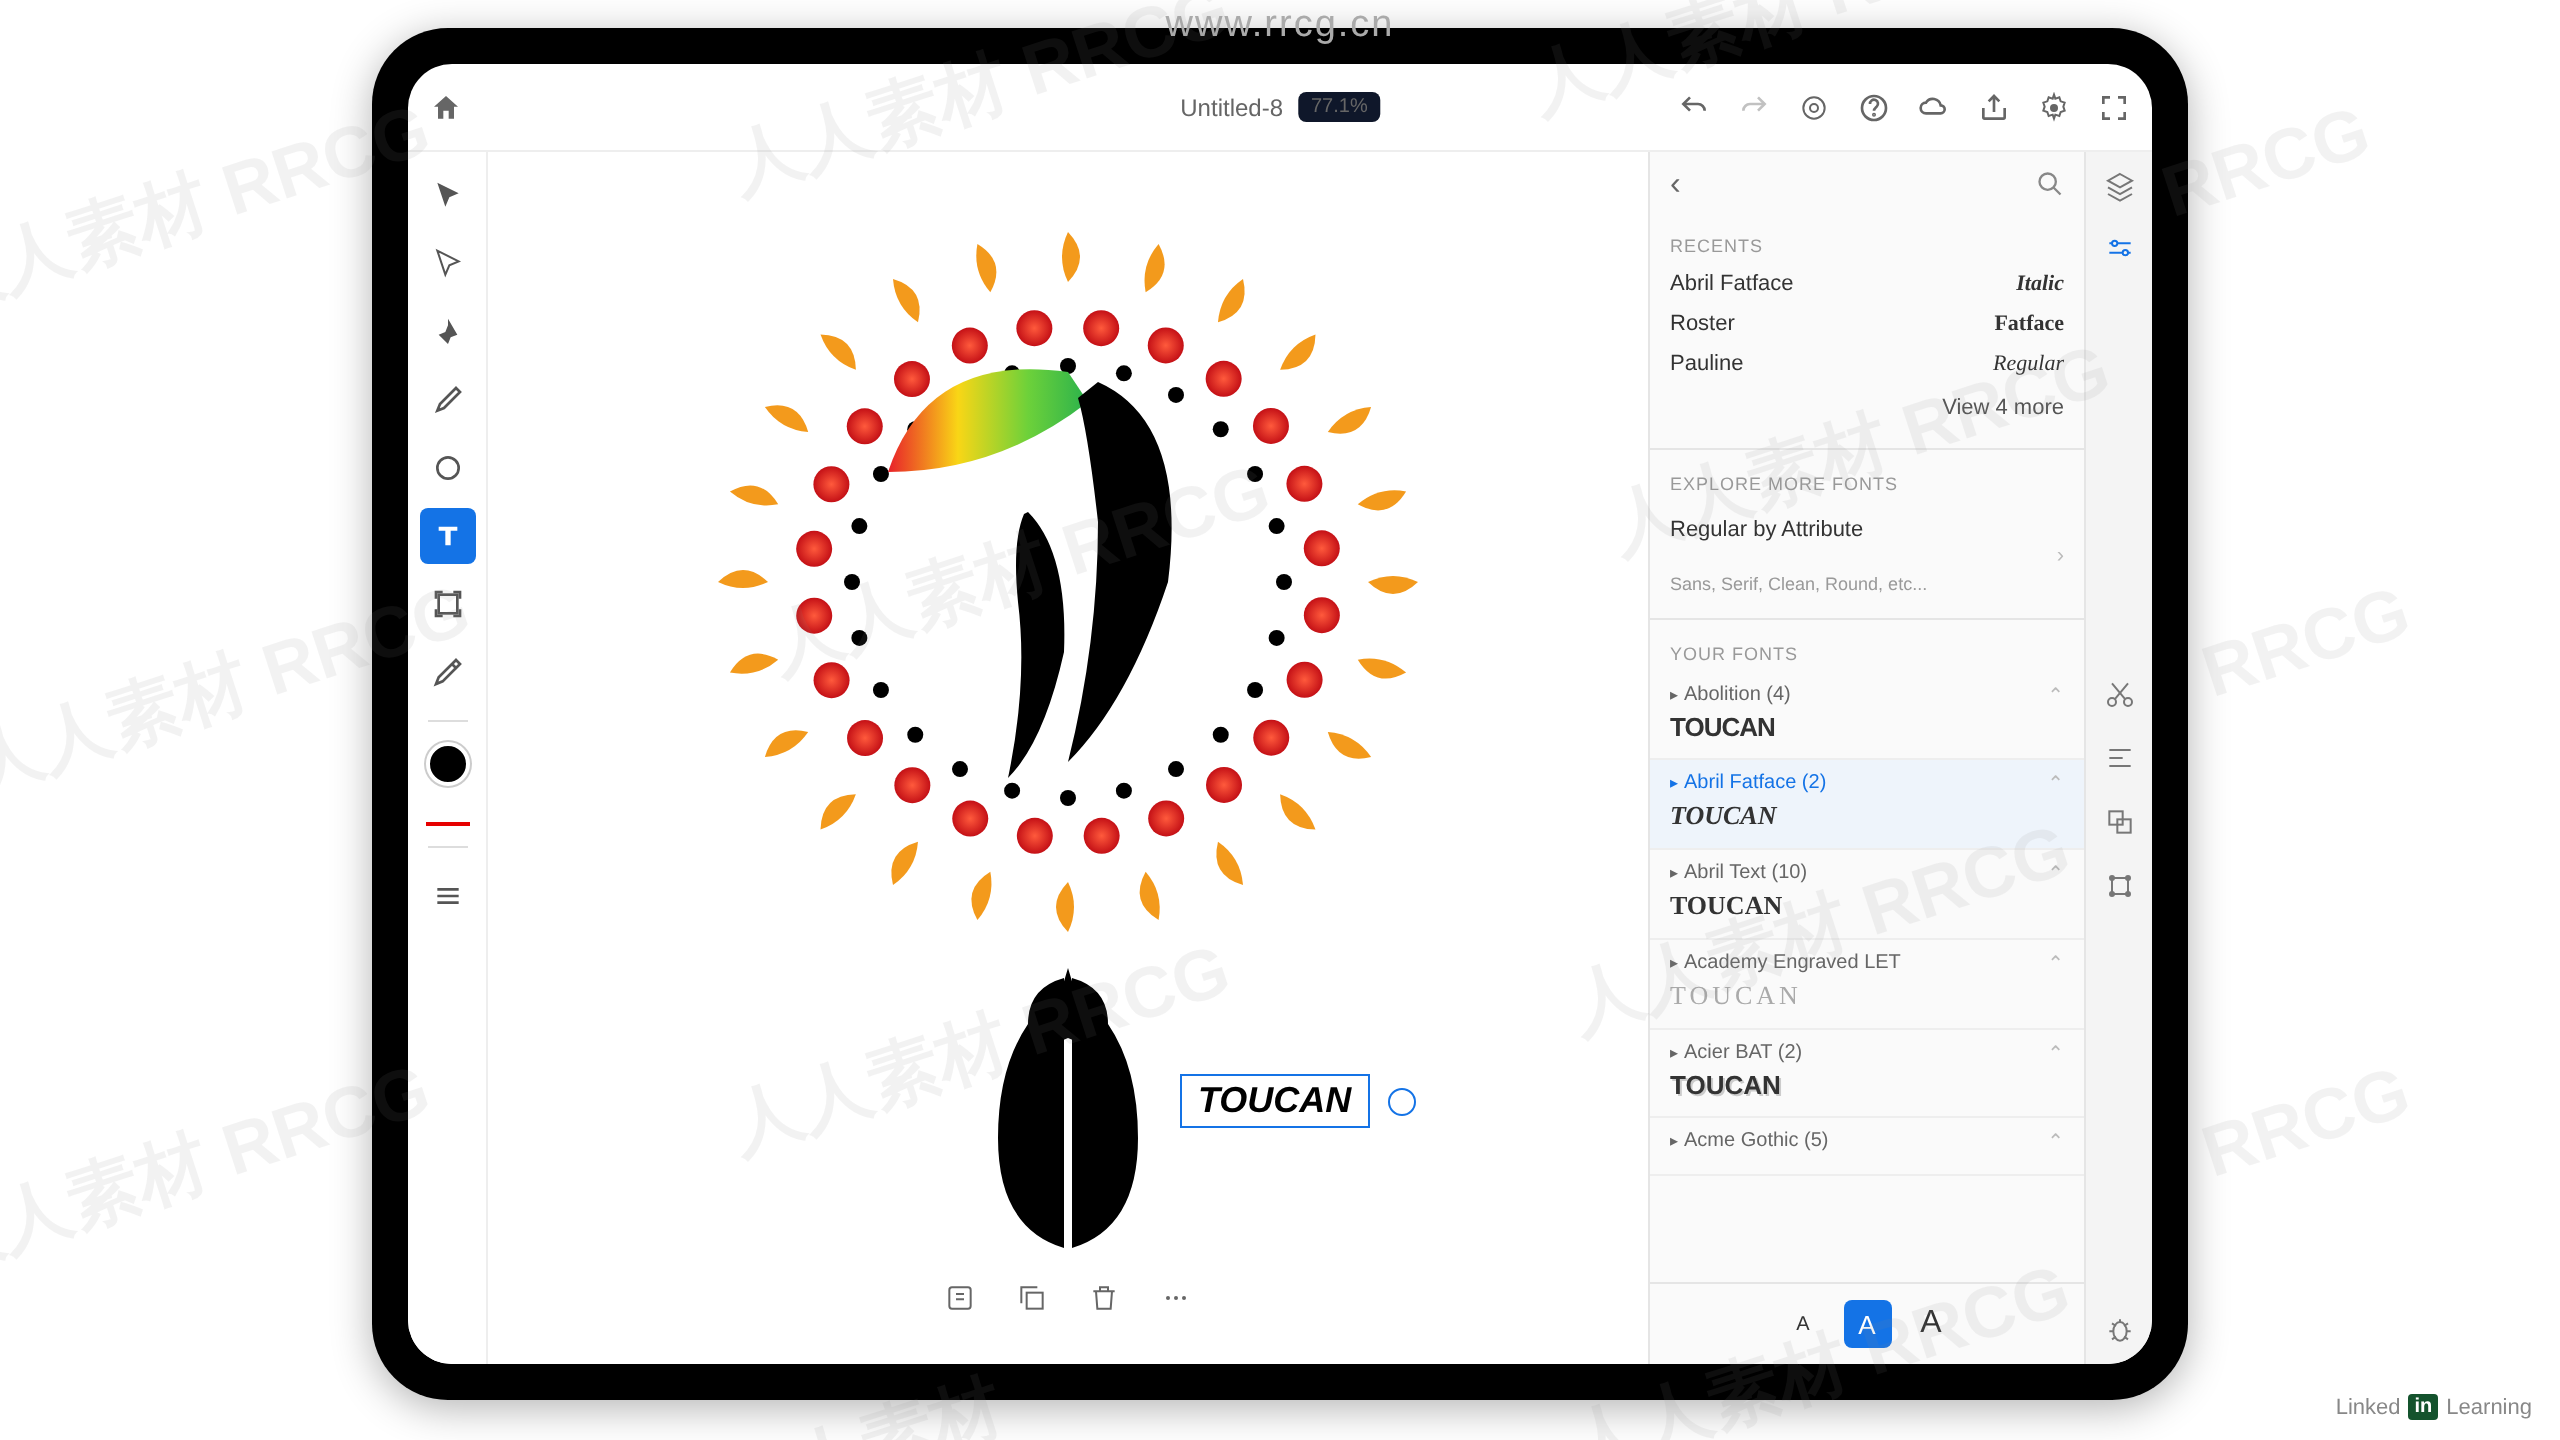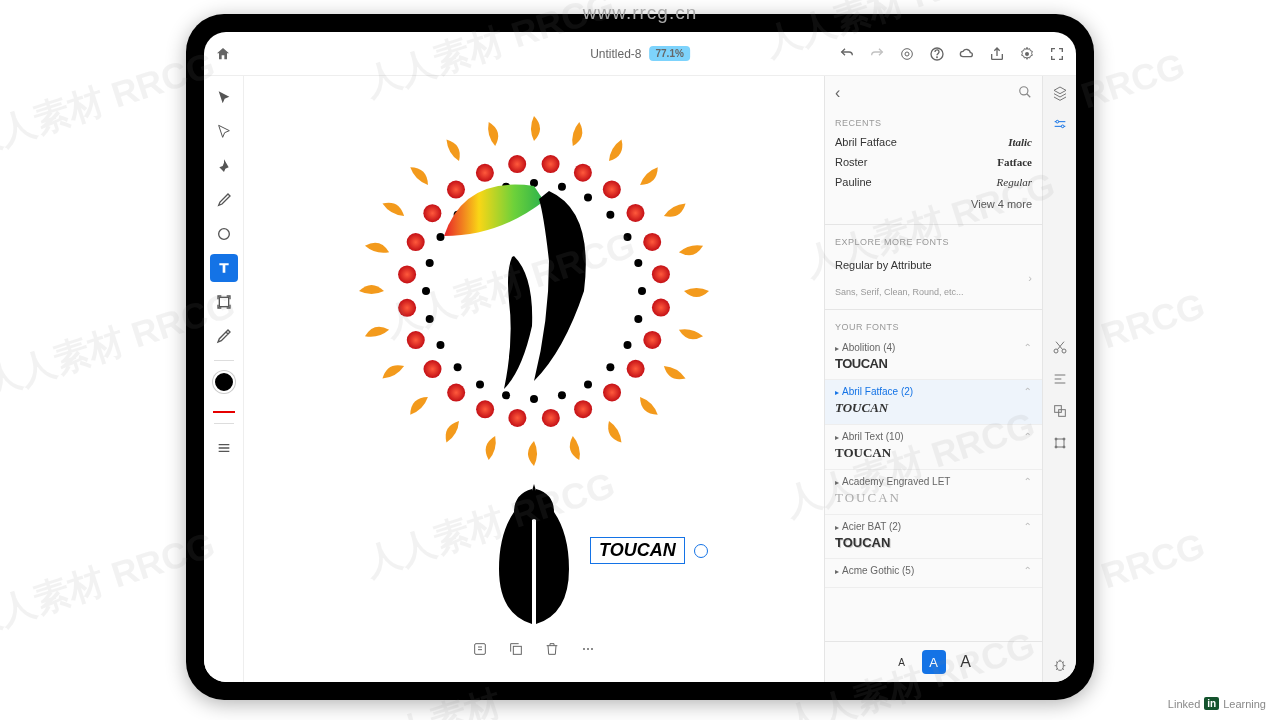--- a/index.html
+++ b/index.html
@@ -7,21 +7,21 @@
 
 .watermark { position: absolute; inset: 0; pointer-events: none; z-index: 1000; opacity: 0.1; }
 .watermark-text { position: absolute; font-size: 36px; color: #888; transform: rotate(-18deg); font-weight: bold; white-space: nowrap; }
 
 .ipad-frame { position: absolute; left: 186px; top: 14px; width: 908px; height: 686px; background: #000; border-radius: 38px; padding: 18px; box-shadow: 0 4px 20px rgba(0,0,0,0.3); }
 .ipad-screen { width: 100%; height: 100%; background: #fff; border-radius: 22px; overflow: hidden; display: flex; flex-direction: column; }
 
 .topbar { height: 44px; display: flex; align-items: center; padding: 0 10px; gap: 8px; border-bottom: 1px solid #eee; font-size: 12px; color: #444; position: relative; }
 .topbar .center { position: absolute; left: 50%; transform: translateX(-50%); display: flex; align-items: center; gap: 8px; }
 .topbar .right { margin-left: auto; display: flex; align-items: center; gap: 12px; }
-.zoom-pill { background: #7dd3fc; border-radius: 4px; padding: 2px 6px; font-size: 10px; color: #666; font-weight: bold; }
+.zoom-pill { background: #0f172a; border-radius: 4px; padding: 2px 6px; font-size: 10px; color: #666; }
 .icon-btn { width: 18px; height: 18px; display: flex; align-items: center; justify-content: center; color: #666; cursor: pointer; }
 
 .main-area { flex: 1; display: flex; overflow: hidden; }
 
 .left-toolbar { width: 40px; background: #fff; border-right: 1px solid #eee; display: flex; flex-direction: column; align-items: center; padding: 8px 0; gap: 6px; }
 .tool { width: 28px; height: 28px; display: flex; align-items: center; justify-content: center; border-radius: 4px; cursor: pointer; color: #555; }
 .tool.active { background: #1473e6; color: #fff; }
 .tool-divider { width: 20px; height: 1px; background: #ddd; margin: 4px 0; }
 .fill-swatch { width: 22px; height: 22px; border-radius: 50%; background: #000; border: 2px solid #fff; box-shadow: 0 0 0 1px #ccc; }
 .stroke-swatch { width: 22px; height: 2px; background: #e60000; margin-top: 12px; }

